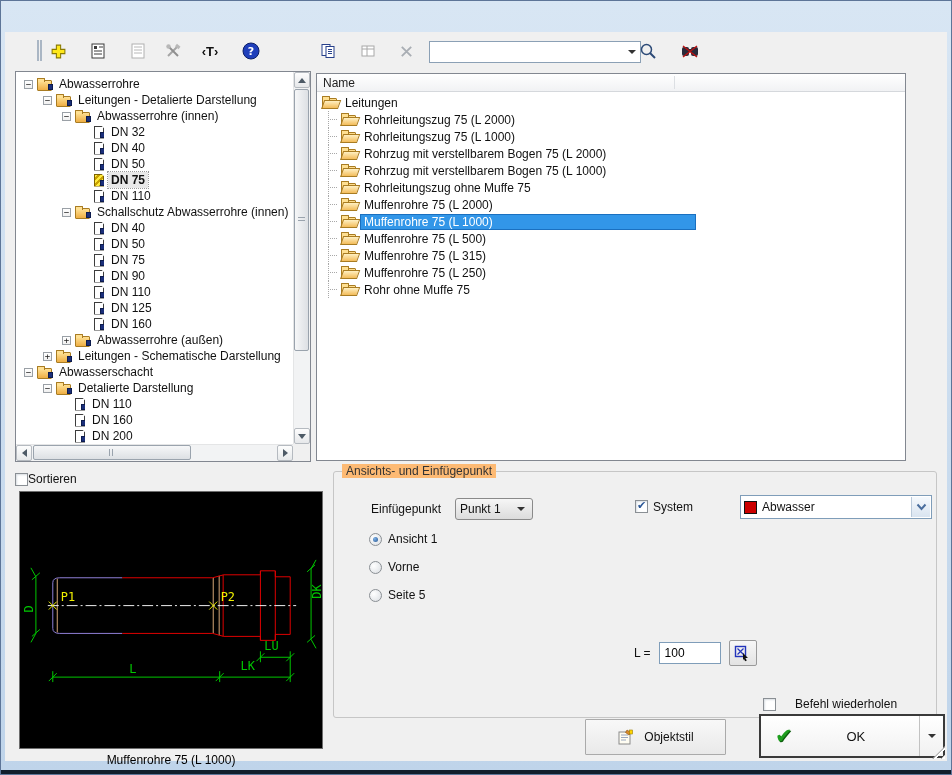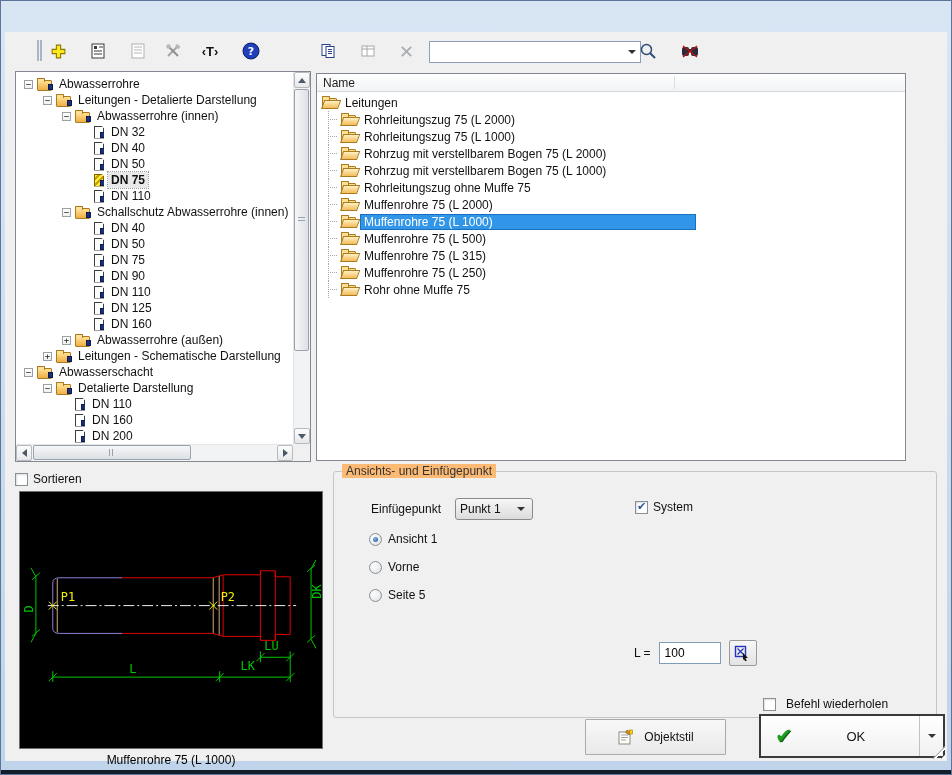--- a/index.html
+++ b/index.html
@@ -93,55 +93,55 @@
   .list-header::after{content:"";position:absolute;left:357px;top:2px;bottom:2px;width:1px;background:#dcdfe3;}
   .list-rows{padding-top:2px;}
   .lrow{height:17px;display:flex;align-items:center;white-space:nowrap;position:relative;cursor:default;}
   .lrow.tfolder{padding-left:5px;}
   .lrow.titem{padding-left:24px;}
   .lrow.titem::before{content:"";position:absolute;left:11px;top:8px;width:9px;border-top:1px dotted #a8a8a8;}
   .lrow.titem::after{content:"";position:absolute;left:11px;top:0;bottom:0;border-left:1px dotted #a8a8a8;}
   .ltext{padding:1px 4px;}
   .lrow.lsel .ltext{background:#3296e8;color:#fff;border:1px solid #1a70c0;padding:0 3px;width:336px;}
   
-  .sort-row{position:absolute;left:10px;top:440px;display:flex;align-items:center;gap:5px;}
+  .sort-row{position:absolute;left:10px;top:440px;display:flex;align-items:center;}
   .checkbox{position:relative;width:13px;height:13px;background:#fff;border:1px solid #8a8f94;
     box-shadow:inset 1px 1px 2px #d8dde2;flex:none;}
   .checkbox.checked::after{content:"\2714";position:absolute;left:1px;top:-2px;font-size:11px;color:#2b5797;font-weight:bold;}
   .preview{position:absolute;left:14px;top:459px;width:304px;height:258px;background:#000;border:1px solid #6d6d6d;}
   .preview svg{display:block;width:100%;height:100%;}
   .preview-caption{position:absolute;left:14px;top:721px;width:304px;text-align:center;color:#000;}
   
   .groupbox{position:absolute;left:328px;top:439px;width:604px;height:247px;border:1px solid #c6c6c6;border-radius:3px;}
   .group-title{position:absolute;top:-8px;left:8px;background:#fdba74;padding:0 4px;color:#333;}
   .lbl{position:absolute;color:#111;}
   .lbl-einfuege{left:37px;top:30px;}
   .dd-punkt{position:absolute;left:121px;top:26px;width:78px;height:22px;
     background:linear-gradient(#f6f6f6,#dcdcdc);border:1px solid #8a8a8a;border-radius:3px;
     display:flex;align-items:center;padding:0 4px;}
   .dd-punkt .tri-down{position:absolute;right:7px;}
-  .cb-system{left:301px;top:28px;position:absolute;display:flex;gap:5px;align-items:center;}
+  .cb-system{left:301px;top:28px;position:absolute;display:flex;gap:5px;}
   .combo-sys{position:absolute;left:406px;top:23px;width:192px;height:24px;background:#fff;
     border:1px solid #7f9db9;display:flex;align-items:center;}
   .swatch{width:13px;height:13px;background:#cc0000;border:1px solid #111;margin:0 5px 0 3px;flex:none;}
   .sys-arrow{position:absolute;right:1px;top:1px;bottom:1px;width:19px;
     background:linear-gradient(#f5f9fd,#d9e4f0);border-left:1px solid #b9c9da;
     display:flex;align-items:center;justify-content:center;}
   .radio-list{position:absolute;left:35px;top:60px;}
   .radio-row{display:flex;align-items:center;gap:6px;height:14px;margin-bottom:14px;}
   .radio{position:relative;width:13px;height:13px;border-radius:50%;border:1px solid #8a8f94;
     background:radial-gradient(circle at 35% 35%,#ffffff,#d9dde1);flex:none;}
   .radio.rsel::after{content:"";position:absolute;left:3px;top:3px;width:5px;height:5px;border-radius:50%;
     background:radial-gradient(circle at 35% 35%,#7db2e8,#27548e);}
   .l-row{position:absolute;left:300px;top:168px;display:flex;align-items:center;gap:8px;}
   .l-input{width:62px;height:22px;border:1px solid #7f9db9;background:#fff;padding:0 5px;
     font:12px "Liberation Sans",sans-serif;outline:none;}
   .pick-btn{width:28px;height:26px;background:linear-gradient(#f7f7f7,#e3e3e3);border:1px solid #9a9a9a;
     border-radius:2px;display:flex;align-items:center;justify-content:center;}
-  .cb-befehl{position:absolute;left:429px;top:225px;display:flex;gap:10px;align-items:center;}
+  .cb-befehl{position:absolute;left:429px;top:225px;display:flex;gap:19px;align-items:center;}
   
   .btn-objektstil{position:absolute;left:580px;top:687px;width:141px;height:36px;
     background:linear-gradient(#f8f8f8,#e9e9e9);border:1px solid #aaaaaa;border-radius:1px;
     display:flex;align-items:center;justify-content:center;gap:10px;}
   .btn-ok{position:absolute;left:754px;top:682px;width:186px;height:44px;
     border:2px solid #3a3a3a;background:linear-gradient(#ffffff,#f1f1f1);
     display:flex;align-items:center;}
   .ok-check{margin-left:14px;font-size:21px;color:#1e9e1e;font-weight:bold;text-shadow:1px 1px 0 #0d5c0d;}
   .ok-label{flex:1;text-align:center;font-size:13px;color:#111;}
   .ok-split{width:24px;align-self:stretch;border-left:1px solid #c2c2c2;display:flex;align-items:center;justify-content:center;}
@@ -543,20 +543,29 @@
       <span class="group-title">Ansichts- und Einfügepunkt</span>
       <span class="lbl lbl-einfuege">Einfügepunkt</span>
       <span class="dd-punkt">
         <span>Punkt 1</span>
         <span class="tri-down"></span>
       </span>
       <span class="cb-system">
         <span class="checkbox checked"></span>
         <span>System</span>
       </span>
+      <span class="combo-sys">
+        <span class="swatch"></span>
+        <span>Abwasser</span>
+        <span class="sys-arrow">
+          <svg width="11" height="8" viewBox="0 0 11 8">
+              <path d="M1.5 1.5 L5.5 6 L9.5 1.5" fill="none" stroke="#4a6e9e" stroke-width="2"></path>
+            </svg>
+        </span>
+      </span>
       <div class="radio-list">
 
       <div class="radio-row">
             <span class="radio rsel"></span>
             <span>Ansicht 1</span>
           </div>
           <div class="radio-row">
             <span class="radio"></span>
             <span>Vorne</span>
           </div>

